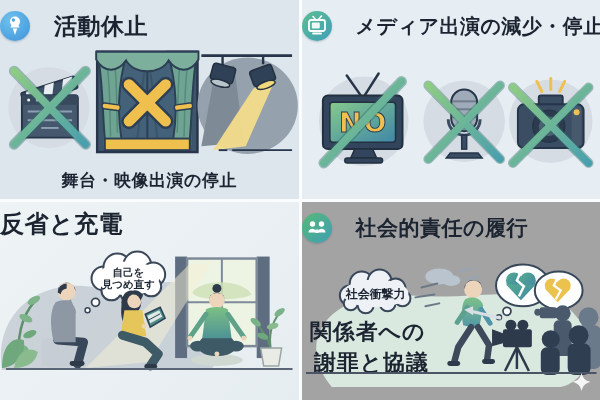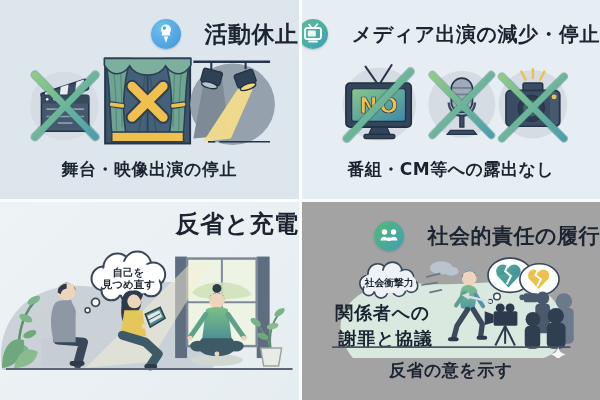--- a/index.html
+++ b/index.html
@@ -3,31 +3,31 @@
 <meta charset="utf-8">
 <style>
   html,body{margin:0;padding:0;}
   body{font-family:"DejaVu Sans","Liberation Sans",sans-serif;background:#fbfdfe;}
   .poster{width:600px;height:400px;display:grid;grid-template-columns:1fr 1fr;grid-template-rows:1fr 1fr;gap:3px;background:#fafcfd;overflow:hidden;}
   .panel{position:relative;display:flex;flex-direction:column;overflow:hidden;}
   .panel.tl{background:#dde6ed;}
   .panel.tr{background:#e7eef3;}
   .panel.bl{background:linear-gradient(135deg,#eef3f5 0%,#e6edf1 100%);}
   .panel.br{background:#a3a3a3;}
-  .panel-header{flex:none;height:36px;padding-top:16px;display:flex;align-items:center;justify-content:flex-end;gap:24px;}
+  .panel-header{flex:none;height:36px;padding-top:8px;display:flex;align-items:center;justify-content:flex-start;gap:24px;}
   .panel-title{margin:0;font-size:23px;font-weight:900;color:#1b2430;letter-spacing:.5px;white-space:nowrap;}
   .panel.tr .panel-title{font-size:20px;}
   .panel.br .panel-title{font-size:21px;}
   .icon-circle{width:30px;height:30px;border-radius:50%;flex:none;display:flex;align-items:center;justify-content:center;box-shadow:0 1px 2px rgba(40,60,80,.25);}
   .icon-circle.blue{background:radial-gradient(circle at 35% 30%,#6fc1ee,#3e93d9);}
   .icon-circle.teal{background:linear-gradient(135deg,#5cbd93,#3fa0b8);}
   .icon-circle.green{background:linear-gradient(135deg,#57b977,#3f9fb4);}
   .illus{flex:1 1 auto;width:100%;display:block;}
-  .caption{flex:none;text-align:center;font-size:17px;font-weight:800;color:#1b2430;padding:1px 4px 18px;letter-spacing:.5px;white-space:nowrap;}
-  .title-only{flex:none;height:28px;padding-top:6px;text-align:right;}
+  .caption{flex:none;text-align:center;font-size:17px;font-weight:800;color:#1b2430;padding:1px 4px 7px;letter-spacing:.5px;white-space:nowrap;}
+  .title-only{flex:none;height:28px;padding-top:6px;text-align:left;}
   svg text{font-family:"DejaVu Sans","Liberation Sans",sans-serif;}
 </style>
 </head>
 <body>
 
 <svg width="0" height="0" style="position:absolute" aria-hidden="true">
   <defs>
     <linearGradient id="xgrad" x1="0" y1="0" x2="1" y2="1">
       <stop offset="0" stop-color="#8ecb84"></stop>
         <stop offset="1" stop-color="#4a9fae"></stop>
@@ -191,21 +191,20 @@
         <circle cx="-2" cy="3" r="5" fill="#2c3b4e"></circle>
         <circle cx="26" cy="-11" r="3" fill="#f0c04e"></circle>
         <g>
           <line x1="-38" y1="-36" x2="38" y2="40" stroke="#2f6b66" stroke-width="10" stroke-linecap="round" opacity=".4"></line>
           <line x1="38" y1="-36" x2="-38" y2="40" stroke="#2f6b66" stroke-width="10" stroke-linecap="round" opacity=".4"></line>
           <line x1="-38" y1="-36" x2="38" y2="40" stroke="url(#xgrad)" stroke-width="7.5" stroke-linecap="round"></line>
           <line x1="38" y1="-36" x2="-38" y2="40" stroke="url(#xgrad)" stroke-width="7.5" stroke-linecap="round"></line>
         </g>
       </g>
     </svg>
-    <div class="caption">番組・CM等への露出なし</div>
   </section>
 
   <section class="panel bl">
     <div class="title-only">
       <h2 class="panel-title" style="font-size:24px;">反省と充電</h2>
     </div>
     <svg class="illus" viewBox="0 0 300 136" preserveAspectRatio="xMidYMid meet">
 
       <path d="M2 120 C-6 70 30 30 90 36 C150 42 176 16 206 48 C232 76 228 110 210 120 Z" fill="#aab4be" opacity=".5"></path>
 
@@ -406,16 +405,15 @@
           <line x1="216" y1="88" x2="216" y2="110" stroke="#2c3a4c" stroke-width="2.5"></line>
         </g>
         <g>
           <line x1="200" y1="59" x2="170" y2="52" stroke="#d7dfe5" stroke-width="3"></line>
           <polygon points="163,50.5 172,47 172,56" fill="#d7dfe5"></polygon>
         </g>
       </g>
       <line x1="4" y1="114" x2="296" y2="114" stroke="#4a5665" stroke-width="2"></line>
       <path d="M281 114 C282.5 119.5 284.5 121.5 290 123 C284.5 124.5 282.5 126.5 281 132 C279.5 126.5 277.5 124.5 272 123 C277.5 121.5 279.5 119.5 281 114 Z" fill="#ffffff" opacity=".9"></path>
     </svg>
-    <div class="caption">反省の意を示す</div>
   </section>
 
 </div>
 
 </body></html>

